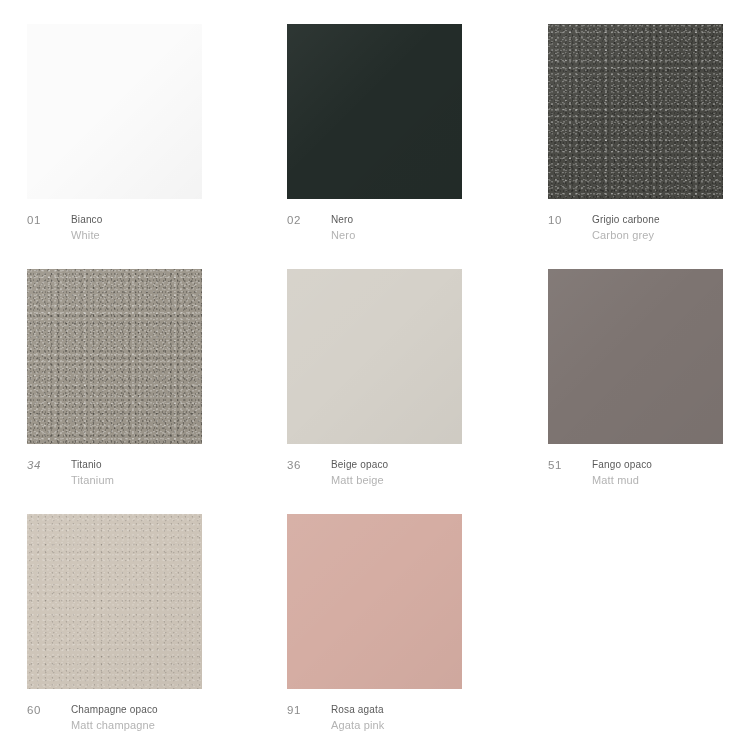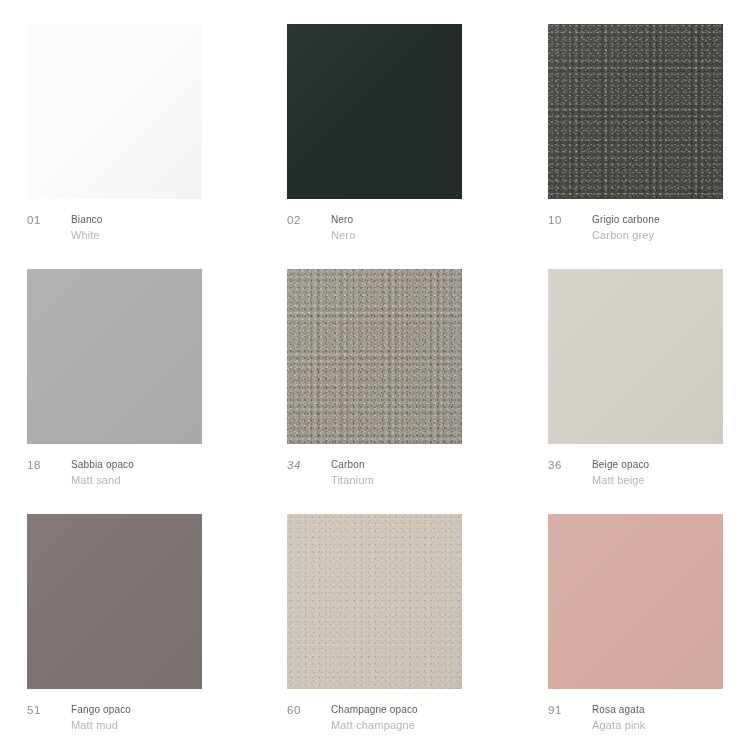--- a/index.html
+++ b/index.html
@@ -151,43 +151,30 @@
     </div>
     <div class="swatch-caption">
       <span class="swatch-code" style="color: rgb(140, 140, 140);">10</span>
       <span class="swatch-names">
         <span class="swatch-name-it" style="color: rgb(90, 90, 90); display: block;">Grigio carbone</span>
         <span class="swatch-name-en" style="color: rgb(179, 179, 179); display: block;">Carbon grey</span>
       </span>
     </div>
   </div>
 
-  <div class="swatch-cell">
-    <div class="swatch-chip tex-smooth" style="background-color: rgb(176, 174, 173);">
-      <div class="grain"></div>
-      <div class="sheen"></div>
-    </div>
-    <div class="swatch-caption">
-      <span class="swatch-code" style="color: rgb(140, 140, 140);">18</span>
-      <span class="swatch-names">
-        <span class="swatch-name-it" style="color: rgb(90, 90, 90); display: block;">Sabbia opaco</span>
-        <span class="swatch-name-en" style="color: rgb(179, 179, 179); display: block;">Matt sand</span>
-      </span>
-    </div>
-  </div>
 
   <div class="swatch-cell">
     <div class="swatch-chip tex-speckle" style="background-color: rgb(157, 151, 140);">
       <div class="grain"></div>
       <div class="sheen"></div>
     </div>
     <div class="swatch-caption">
       <span class="swatch-code" style="color: rgb(140, 140, 140); font-style: italic;">34</span>
       <span class="swatch-names">
-        <span class="swatch-name-it" style="color: rgb(90, 90, 90); display: block;">Carbon</span>
+        <span class="swatch-name-it" style="color: rgb(90, 90, 90); display: block;">Titanio</span>
         <span class="swatch-name-en" style="color: rgb(179, 179, 179); display: block;">Titanium</span>
       </span>
     </div>
   </div>
 
   <div class="swatch-cell">
     <div class="swatch-chip tex-smooth" style="background-color: rgb(213, 209, 201);">
       <div class="grain"></div>
       <div class="sheen"></div>
     </div>

